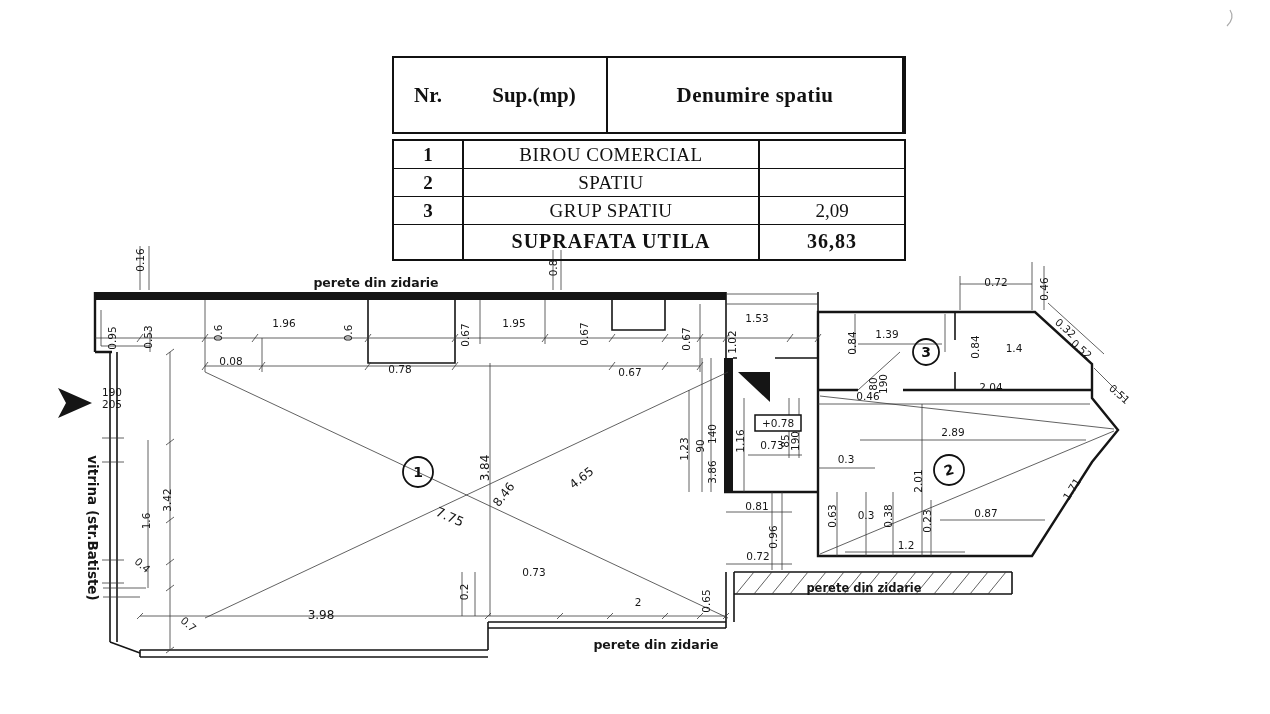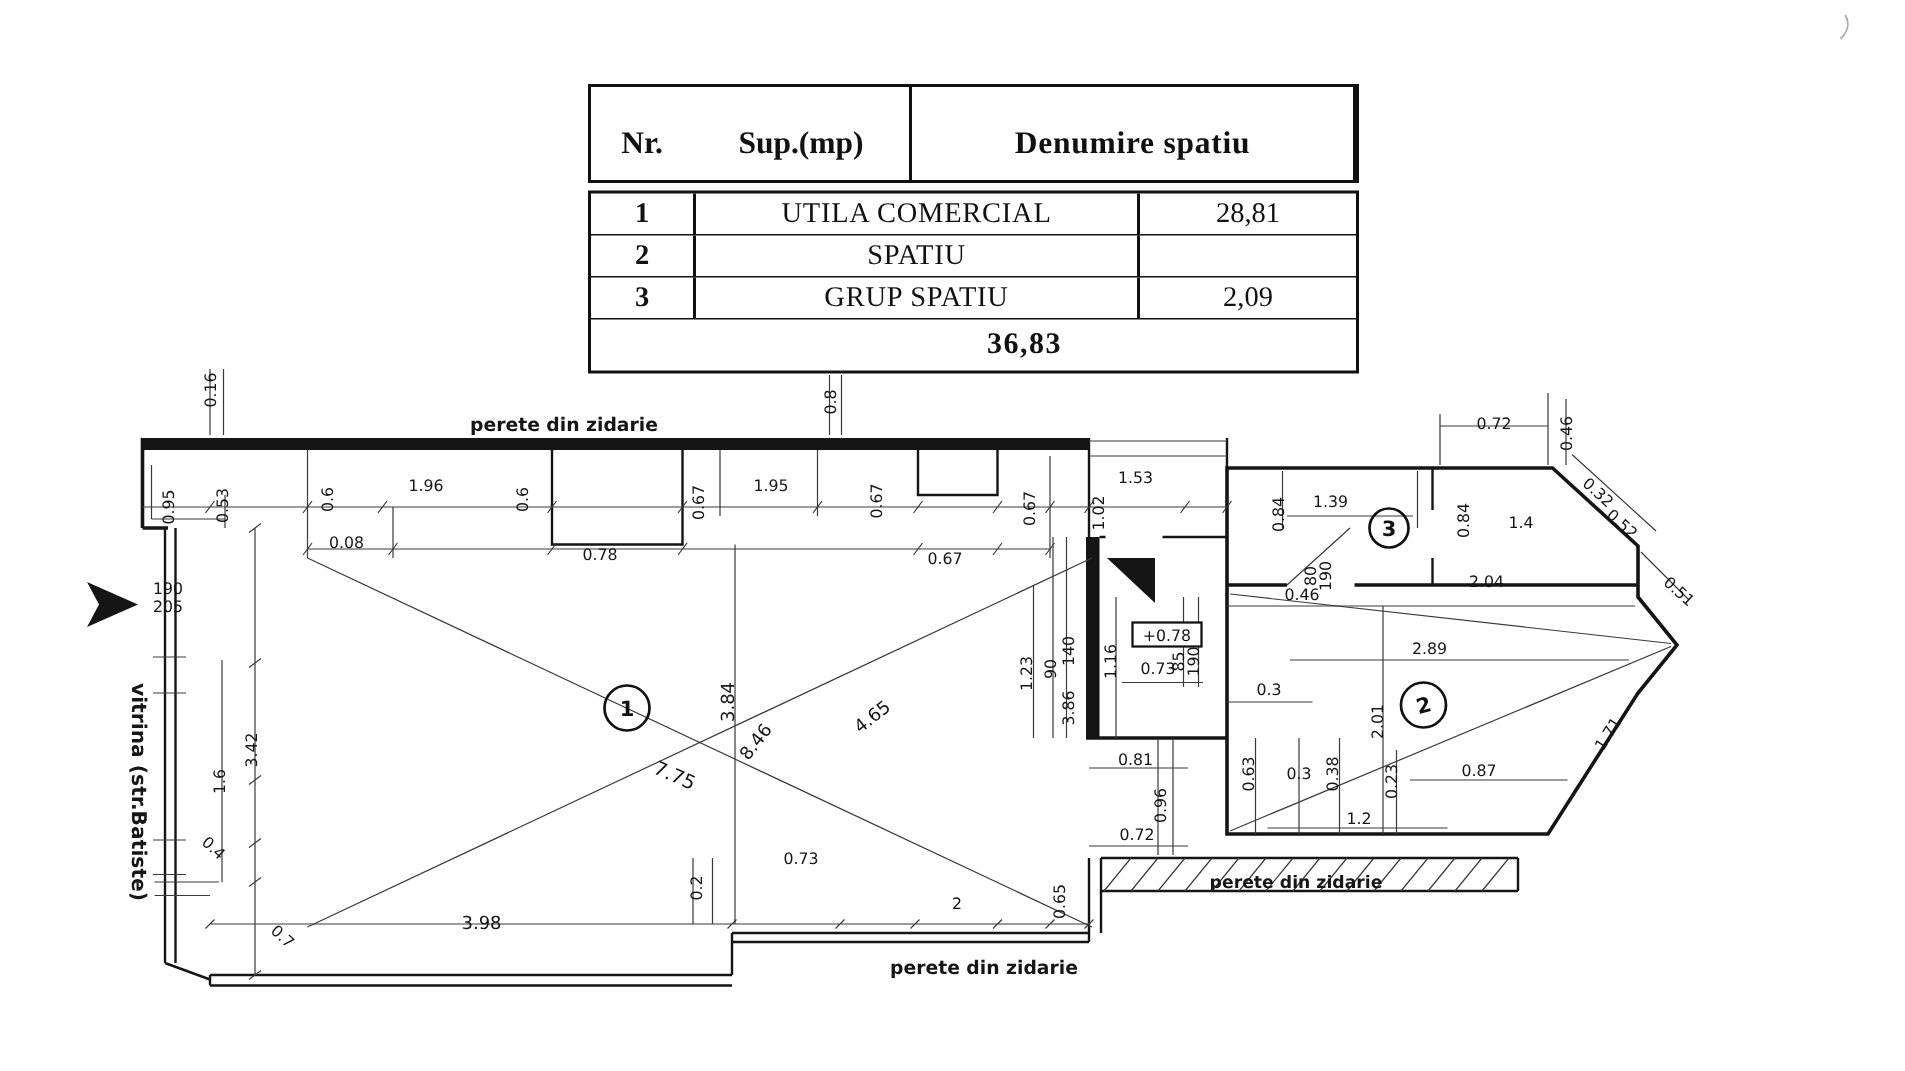--- a/index.html
+++ b/index.html
@@ -20,21 +20,21 @@
   .thin{stroke:#3a3a3a;stroke-width:0.8;fill:none;}
 
   
   .tbl{position:absolute;left:392px;top:56px;width:514px;}
   .tbl .grid{display:flex;}
   .tbl .c{text-align:center;box-sizing:border-box;}
   .tbl .c1{width:68px;font-weight:bold;}
   .tbl .c2{width:298px;border-left:2px solid #111;border-right:2px solid #111;letter-spacing:.5px;}
   .tbl .c3{flex:1;}
   .tbl .hdr{border:2.5px solid #111;font-weight:bold;font-size:21px;}
-  .tbl .hdr .c{padding:25px 0 12px;}
+  .tbl .hdr .c{padding:25px 0 24px;}
   .tbl .bdy{border:2px solid #111;margin-top:5px;font-size:19px;}
   .tbl .row{border-top:1.5px solid #111;}
   .tbl .row:first-child{border-top:none;}
   .tbl .row .c{padding:3px 0 2px;}
   .tbl .row.total{font-weight:bold;font-size:20px;}
   .tbl .row.total .c{padding:5px 0 6px;letter-spacing:1px;}
 </style>
 </head>
 <body>
 
@@ -173,32 +173,32 @@
 
   <div class="tbl">
     <div class="grid hdr">
       <div class="c c1">Nr.</div>
       <div class="c c3">Sup.(mp)</div>
       <div class="c c2">Denumire spatiu</div>
     </div>
     <div class="bdy">
       <div class="grid row">
         <div class="c c1">1</div>
-        <div class="c c2">UTILA COMERCIAL</div>
-        <div class="c c3">28,81</div>
+        <div class="c c2">BIROU COMERCIAL</div>
       </div>
       <div class="grid row">
         <div class="c c1">2</div>
         <div class="c c2">SPATIU</div>
       </div>
       <div class="grid row">
         <div class="c c1">3</div>
         <div class="c c2">GRUP SPATIU</div>
         <div class="c c3">2,09</div>
       </div>
       <div class="grid row total">
         <div class="c c1"></div>
+        <div class="c c2">SUPRAFATA UTILA</div>
         <div class="c c3">36,83</div>
       </div>
     </div>
   </div>
 
 </div>
 
 </body></html>

